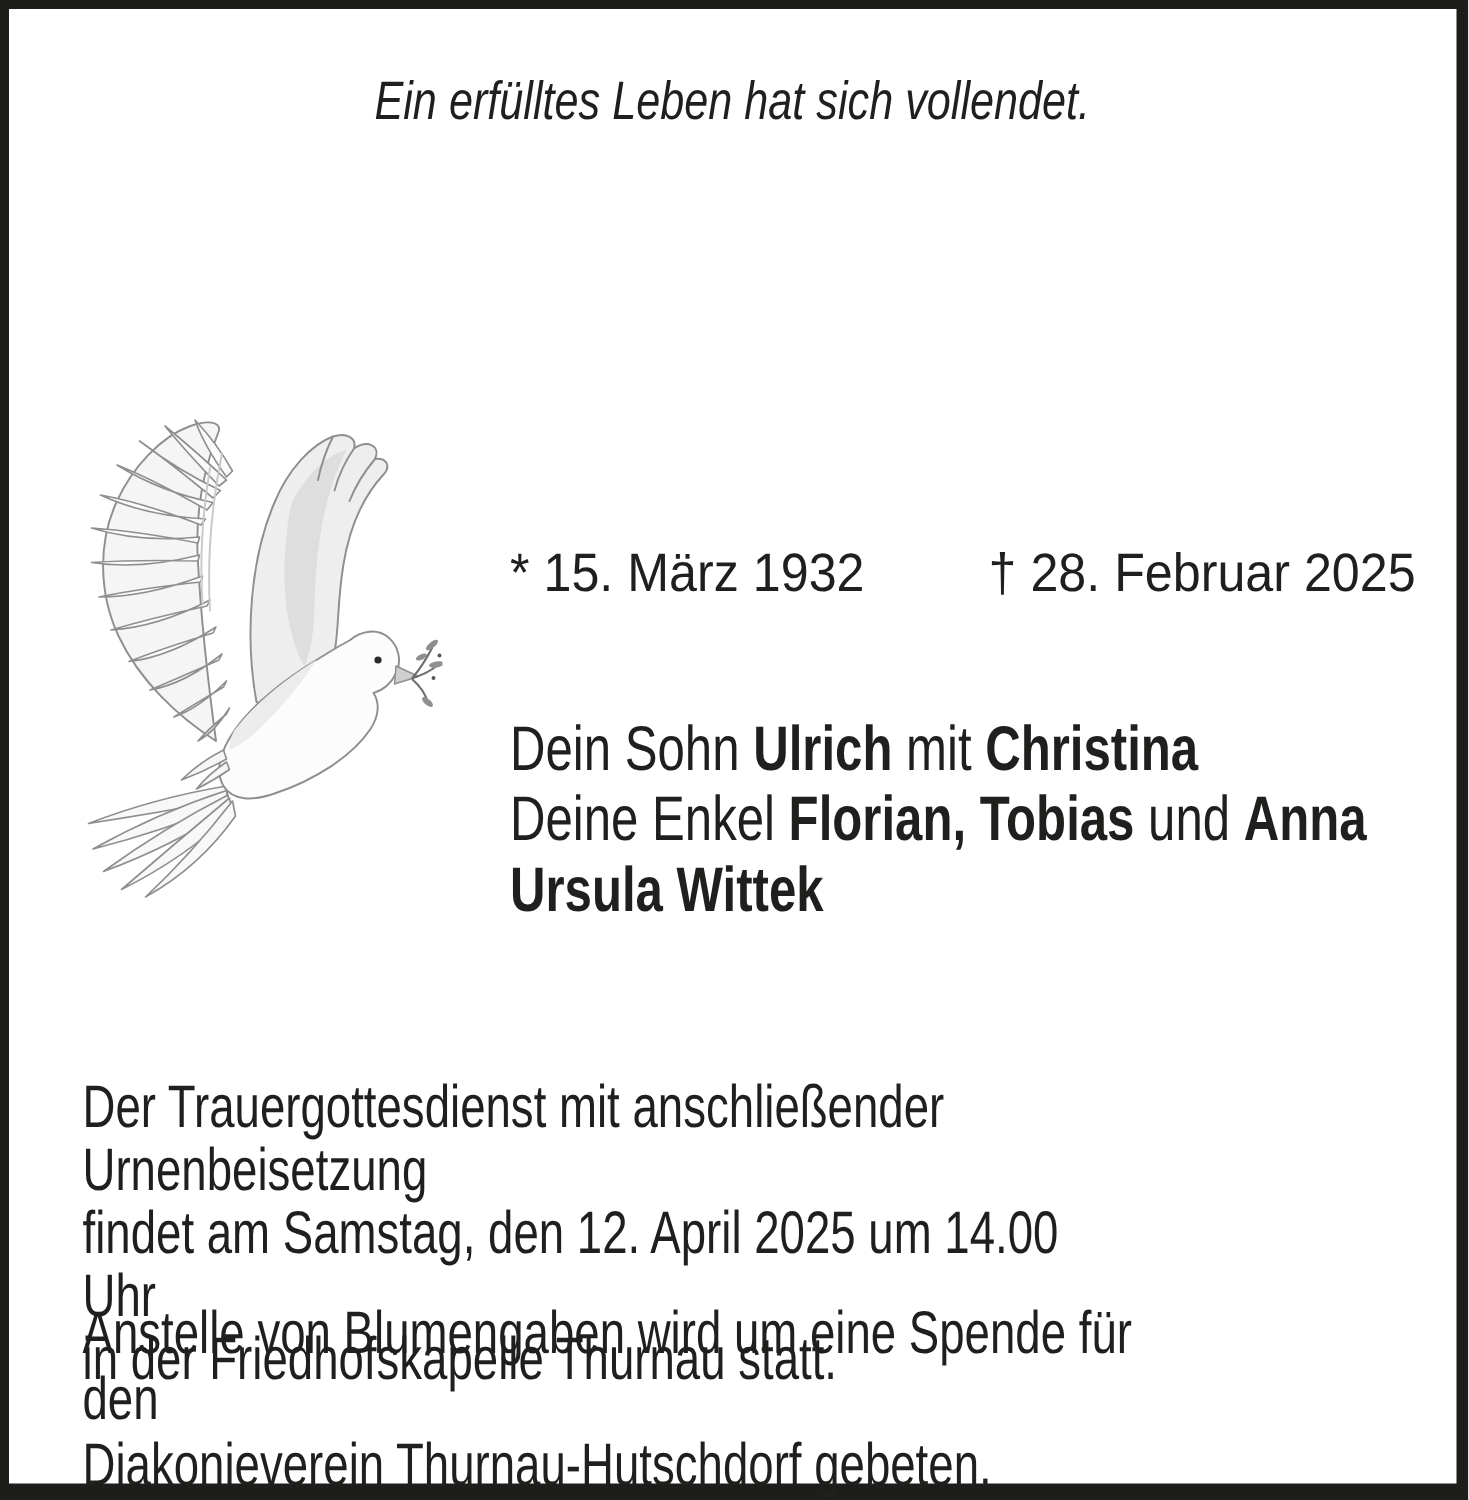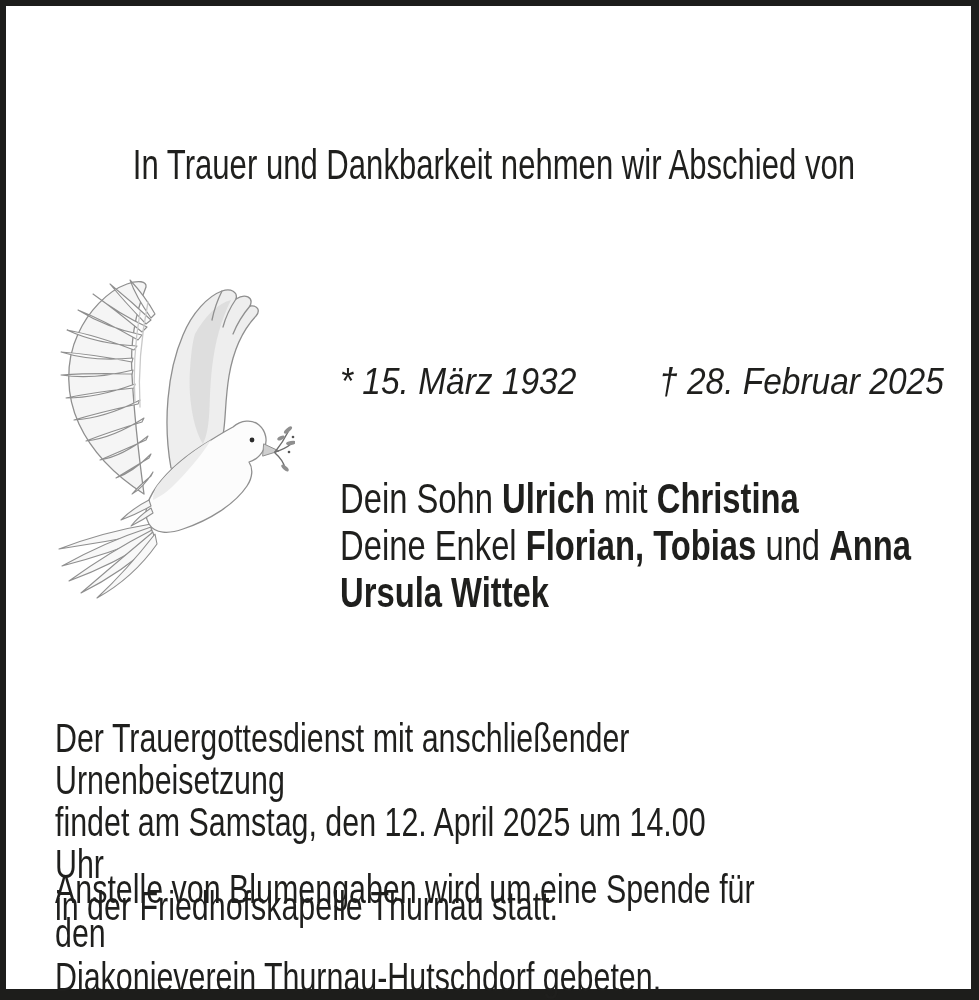--- a/index.html
+++ b/index.html
@@ -25,21 +25,21 @@
   .epitaph{top:47px;font-style:italic;font-size:36px;line-height:40px;}
   .epitaph .cx{transform:scaleX(0.80);}
 
   .intro{top:142px;font-size:42px;line-height:46px;}
   .intro .cx{transform:scaleX(0.74);}
 
   .name{position:absolute;left:340px;top:254px;font-size:90px;line-height:90px;letter-spacing:-1px;}
   .name .cx{transform:scaleX(0.92);}
 
   .dates{position:absolute;left:340px;top:362px;font-size:36px;line-height:40px;}
-  .dates .date{position:absolute;top:0;font-style:italic;}
+  .dates .date{position:absolute;top:0;}
   .dates .date .cx{transform:scaleX(0.93);}
   .dates .birth{left:0;}
   .dates .death{left:319px;}
 
   .family{position:absolute;left:340px;top:475px;font-size:42px;line-height:47px;}
   .family .line .cx{transform:scaleX(0.78);}
   .family .b{font-weight:700;}
 
   .para{position:absolute;left:55px;font-size:40px;white-space:pre-line;}
   .para .cx{white-space:pre-line;}
@@ -50,24 +50,24 @@
 
   .dove{position:absolute;left:45px;top:272px;width:250px;height:330px;}
 </style>
 </head>
 <body>
 
 <div class="page">
 
   <div class="frame" style="border-color:#1d1d1b;"></div>
 
+  <div class="center-line epitaph">
+    <span class="cx">Ein erfülltes Leben hat sich vollendet.</span>
+  </div>
 
-  <div class="center-line intro">
-    <span class="cx">In Trauer und Dankbarkeit nehmen wir Abschied von</span>
-  </div>
 
   <svg class="dove" viewBox="0 0 250 330" xmlns="http://www.w3.org/2000/svg" aria-hidden="true">
     <g stroke="#8f8f8f" stroke-width="1.3" stroke-linecap="round" stroke-linejoin="round" fill="none">
 
       <path fill="#f5f5f5" d="M99 222 C74 206 48 182 34 152 C21 124 20 90 33 62 C43 40 62 19 82 12 C93 8 102 9 101 15 C90 42 85 72 87 103 C89 140 94 185 99 222 Z"></path>
 
       <g fill="#fbfbfb" stroke-width="1.1">
         <path d="M106 46 Q91 25 85 8 Q100 24 110 42 Z"></path>
         <path d="M101 52 Q78 28 65 12 Q87 30 106 48 Z"></path>
         <path d="M97 60 Q68 36 48 22 Q74 42 102 55 Z"></path>

